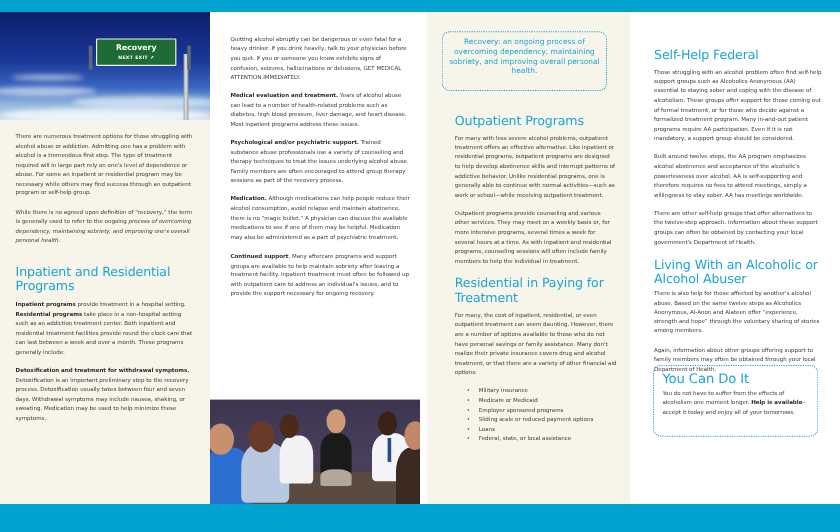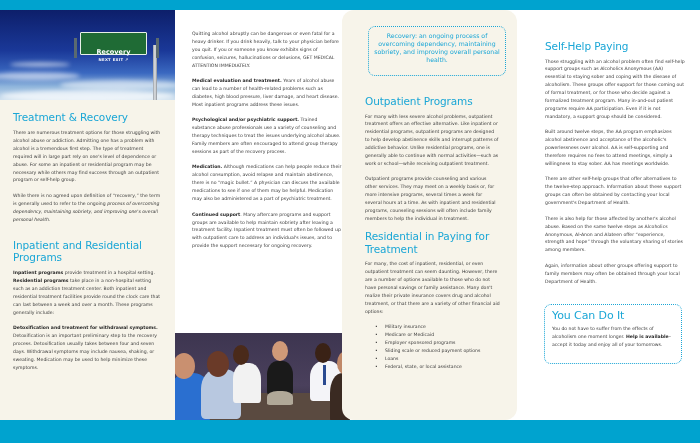--- a/index.html
+++ b/index.html
@@ -5,37 +5,37 @@
   * { box-sizing: border-box; margin: 0; padding: 0; }
   html, body { width: 700px; height: 443px; overflow: hidden; background: #ffffff; }
   body { font-family: "DejaVu Sans", sans-serif; color: #3a3a3a; position: relative; }
 
   .topbar { position: absolute; left: 0; top: 0; width: 700px; height: 10px; background: #00a3cf; }
   .botbar { position: absolute; left: 0; top: 420px; width: 700px; height: 23px; background: #00a3cf; }
 
   .panel { position: absolute; top: 10px; height: 410px; width: 175px; overflow: hidden; }
   .p1 { left: 0; background: #f7f4ea; }
   .p2 { left: 175px; background: #ffffff; }
-  .p3 { left: 342px; background: #f7f4ea; border-radius: 12px; }
+  .p3 { left: 356px; background: #f7f4ea; }
   .p4 { left: 525px; background: #ffffff; }
 
   h2 { font-family: "DejaVu Sans", sans-serif; font-weight: normal; color: #1aa6d6; font-size: 10.5px; line-height: 12.5px; letter-spacing: -0.1px; }
   p, li { font-size: 4.6px; line-height: 7.9px; color: #3a3a3a; }
   b { font-weight: bold; color: #2a2a2a; }
   i { font-style: italic; }
   p { margin-bottom: 7.6px; }
 
   
   .sky { position: absolute; left: 0; top: 0; width: 175px; height: 90px;
          background: linear-gradient(180deg, #0d1f6a 0%, #1a3898 45%, #3a68c0 70%, #8fb5dc 85%, #cfe0ee 100%); overflow: hidden; }
   .cloud { position: absolute; border-radius: 50%; background: rgba(255,255,255,0.55); filter: blur(2px); }
   .sign-post { position: absolute; left: 153px; top: 35px; width: 4px; height: 55px; background: linear-gradient(90deg,#9aa0a8,#e2e4e6,#8a9098); }
   .sign-frame { position: absolute; left: 74px; top: 28px; width: 85px; height: 20px; border-left: 3px solid #5a6a70; border-right: 3px solid #5a6a70; }
   .sign { position: absolute; left: 80px; top: 22px; width: 67px; height: 23px; background: #1f6b35; border: 1px solid #e8f0e8; border-radius: 1px; text-align: center; color: #fff; }
-  .sign .s1 { font-size: 6.5px; font-weight: bold; line-height: 10px; padding-top: 14px; }
+  .sign .s1 { font-size: 6.5px; font-weight: bold; line-height: 10px; padding-top: 2px; }
   .sign .s2 { font-size: 3.8px; font-weight: bold; line-height: 6px; letter-spacing: 0.3px; }
   .p1 .body { position: absolute; left: 13px; top: 101px; width: 150px; }
   .p1 .body h2 { margin-bottom: 5.5px; }
   .p1 .body h2.second { margin-top: 15px; margin-bottom: 5.5px; }
 
   
   .p2 .body { position: absolute; left: 17px; top: 20px; width: 150px; }
   .group-photo { position: absolute; left: 0; top: 323px; width: 175px; height: 87px;
                  background: linear-gradient(180deg, #3d3550 0%, #4a405c 60%, #2e2a36 100%); overflow: hidden; }
   .person { position: absolute; border-radius: 40% 40% 10% 10%; }
@@ -71,21 +71,20 @@
     <div class="cloud" style="left:10px;top:52px;width:60px;height:5px;"></div>
     <div class="cloud" style="left:0px;top:80px;width:175px;height:12px;background:rgba(255,255,255,0.7);"></div>
     <div class="sign-post"></div>
     <div class="sign-frame"></div>
     <div class="sign">
       <div class="s1">Recovery</div>
       <div class="s2"><span>NEXT EXIT</span> <span>↗</span></div>
     </div>
   </div>
   <div class="body">
-    <h2>Treatment &amp; Recovery</h2>
     <p>There are numerous treatment options for those struggling with alcohol abuse or addiction. Admitting one has a problem with alcohol is a tremendous first step. The type of treatment required will in large part rely on one's level of dependence or abuse. For some an inpatient or residential program may be necessary while others may find success through an outpatient program or self-help group.</p>
     <p><span>While there is no agreed upon definition of “recovery,” the term is generally used to refer to the ongoing </span><i>process of overcoming dependency, maintaining sobriety, and improving one's overall personal health.</i></p>
     <h2 class="second">Inpatient and Residential Programs</h2>
     <p><b>Inpatient programs</b><span> provide treatment in a hospital setting. </span><b>Residential programs</b><span> take place in a non-hospital setting such as an addiction treatment center. Both inpatient and residential treatment facilities provide round the clock care that can last between a week and over a month. These programs generally include:</span></p>
     <p><b>Detoxification and treatment for withdrawal symptoms.</b><span> Detoxification is an important preliminary step to the recovery process. Detoxification usually takes between four and seven days. Withdrawal symptoms may include nausea, shaking, or sweating. Medication may be used to help minimize these symptoms.</span></p>
   </div>
 </section>
 
 <section class="panel p2">
   <div class="body">
@@ -128,24 +127,25 @@
       <li>Sliding scale or reduced payment options</li>
       <li>Loans</li>
       <li>Federal, state, or local assistance</li>
     </ul>
   </div>
 </section>
 <div class="quote-box">Recovery: an ongoing process of overcoming dependency, maintaining sobriety, and improving overall personal health.</div>
 
 <section class="panel p4">
   <div class="body">
-    <h2>Self-Help Paying</h2>
+    <h2>Self-Help Federal</h2>
     <p>Those struggling with an alcohol problem often find self-help support groups such as Alcoholics Anonymous (AA) essential to staying sober and coping with the disease of alcoholism. These groups offer support for those coming out of formal treatment, or for those who decide against a formalized treatment program. Many in-and-out patient programs require AA participation. Even if it is not mandatory, a support group should be considered.</p>
     <p>Built around twelve steps, the AA program emphasizes alcohol abstinence and acceptance of the alcoholic's powerlessness over alcohol. AA is self-supporting and therefore requires no fees to attend meetings, simply a willingness to stay sober. AA has meetings worldwide.</p>
     <p>There are other self-help groups that offer alternatives to the twelve-step approach. Information about these support groups can often be obtained by contacting your local government's Department of Health.</p>
+    <h2 class="living">Living With an Alcoholic or Alcohol Abuser</h2>
     <p>There is also help for those affected by another's alcohol abuse. Based on the same twelve steps as Alcoholics Anonymous, Al-Anon and Alateen offer “experience, strength and hope” through the voluntary sharing of stories among members.</p>
     <p>Again, information about other groups offering support to family members may often be obtained through your local Department of Health.</p>
   </div>
   <div class="cando-box">
     <h2>You Can Do It</h2>
     <p><span>You do not have to suffer from the effects of alcoholism one moment longer. </span><b>Help is available</b><span>– accept it today and enjoy all of your tomorrows.</span></p>
   </div>
 </section>
 
 <div class="botbar"></div>

